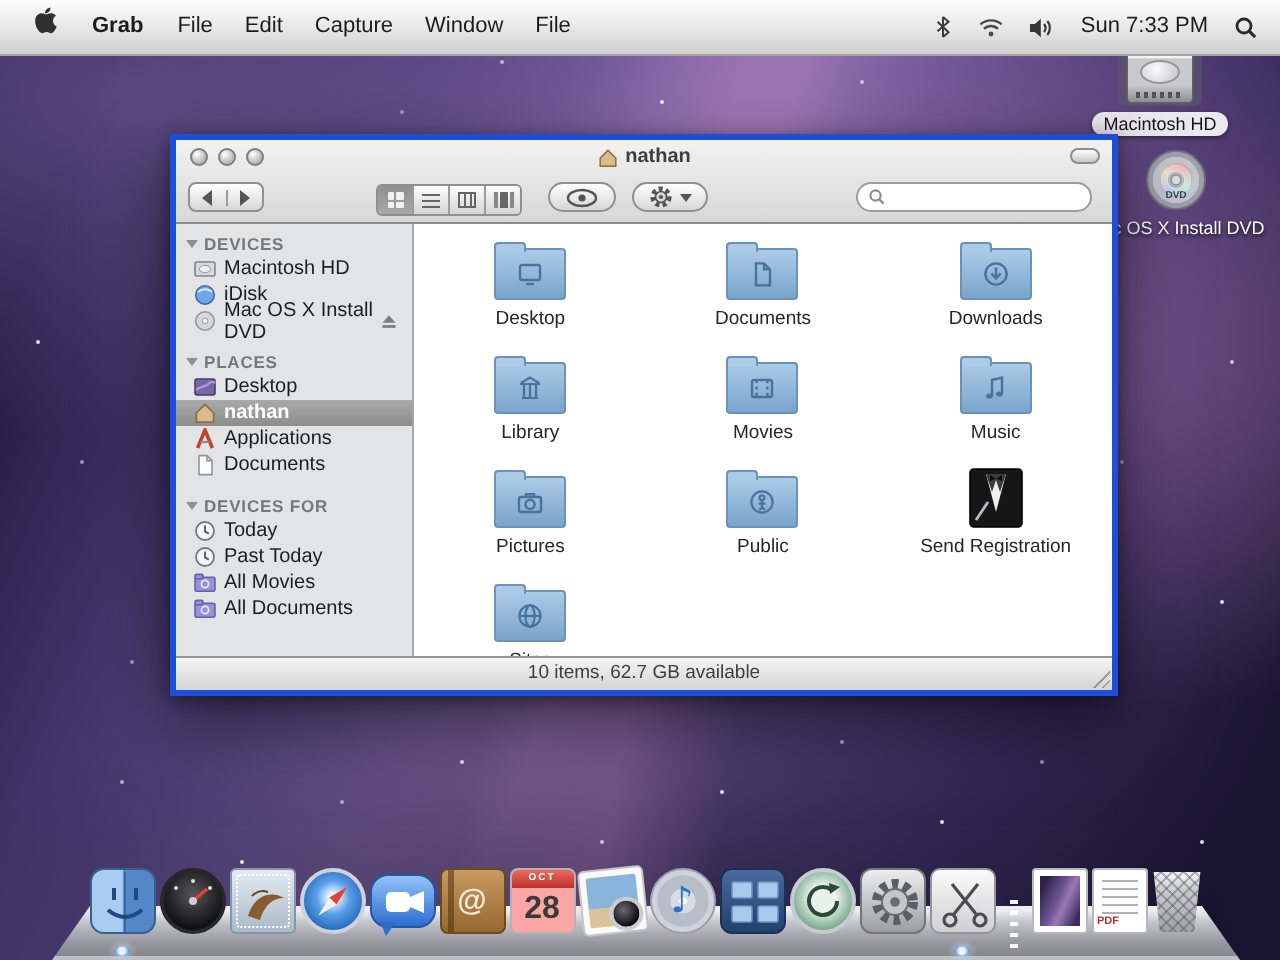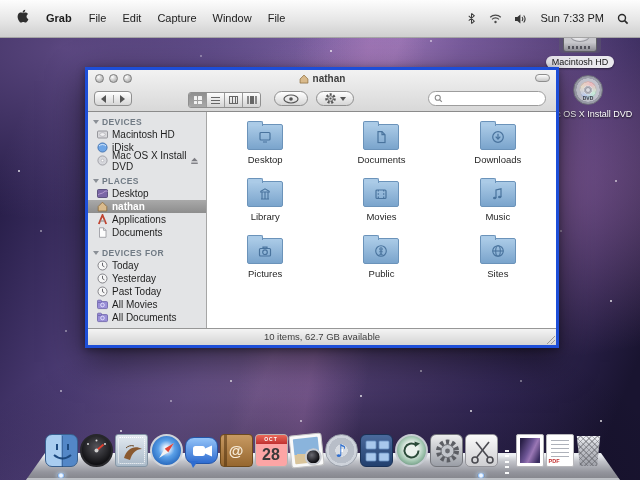--- a/index.html
+++ b/index.html
@@ -20,21 +20,21 @@
       230px 380px #fff,300px 420px rgba(255,255,255,.8),360px 395px #fff,250px 30px rgba(255,255,255,.7),
       420px 370px rgba(255,255,255,.7),470px 410px #fff,520px 380px rgba(255,255,255,.6),600px 420px #fff,
       615px 180px rgba(255,255,255,.8),560px 230px rgba(255,255,255,.6),610px 300px #fff,40px 230px rgba(255,255,255,.6),
       330px 50px #fff,430px 40px rgba(255,255,255,.7),200px 55px rgba(255,255,255,.5),580px 60px #fff,
       505px 330px rgba(255,255,255,.7),65px 330px rgba(255,255,255,.6)}
 
   
   .menubar{position:absolute;top:0;left:0;right:0;height:19px;
     background:linear-gradient(#fdfdfd,#e6e6e6 55%,#cfcfcf);
     border-bottom:1px solid rgba(0,0,0,.35);
-    display:flex;align-items:center;padding:9px 8px;font-size:11px;color:#1c1c1c;z-index:50}
+    display:flex;align-items:center;padding:4px 8px;font-size:11px;color:#1c1c1c;z-index:50}
   .menubar .mi{padding:0 8px;line-height:19px}
   .menubar .appname{font-weight:bold;padding:0 9px}
   .mb-right{margin-left:auto;display:flex;gap:6px}
   .mb-right .sic{padding:0 3px;display:flex;align-items:center}
   .clock{padding:0 4px;font-size:11px}
 
   
   .desk-icon{position:absolute;display:flex;flex-direction:column;align-items:center;z-index:5}
   .di-machd{left:548px;top:21px;width:64px}
   .desk-sel{background:rgba(96,96,108,.42);border-radius:4px;padding:2px 4px 1px}
@@ -378,27 +378,20 @@
             <circle cx="5.5" cy="5.5" r="4.5" fill="#f6f6f6" stroke="#77777d" stroke-width="0.9"></circle>
             <path d="M5.5 2.8v2.9l1.9 1.1" stroke="#55555b" stroke-width="0.9" fill="none"></path>
           </svg>
         <span>Today</span>
       </div>
       <div class="sb-row">
         <svg class="sbi" width="11" height="11" viewBox="0 0 11 11">
             <circle cx="5.5" cy="5.5" r="4.5" fill="#f6f6f6" stroke="#77777d" stroke-width="0.9"></circle>
             <path d="M5.5 2.8v2.9l1.9 1.1" stroke="#55555b" stroke-width="0.9" fill="none"></path>
           </svg>
-        <span>Yesterday</span>
-      </div>
-      <div class="sb-row">
-        <svg class="sbi" width="11" height="11" viewBox="0 0 11 11">
-            <circle cx="5.5" cy="5.5" r="4.5" fill="#f6f6f6" stroke="#77777d" stroke-width="0.9"></circle>
-            <path d="M5.5 2.8v2.9l1.9 1.1" stroke="#55555b" stroke-width="0.9" fill="none"></path>
-          </svg>
         <span>Past Today</span>
       </div>
       <div class="sb-row">
         <svg class="sbi" width="11" height="11" viewBox="0 0 11 11">
             <rect x="0.5" y="2.6" width="10" height="7" rx="1" fill="#9a8fd8" stroke="#6a5fa8" stroke-width="0.8"></rect>
             <rect x="0.5" y="1.2" width="4" height="2.2" rx="0.8" fill="#9a8fd8" stroke="#6a5fa8" stroke-width="0.8"></rect>
             <circle cx="5.5" cy="6" r="1.8" fill="none" stroke="#e6e4fa" stroke-width="0.9"></circle>
           </svg>
         <span>All Movies</span>
       </div>
@@ -481,20 +474,31 @@
       </div>
       <div class="cell">
         <div class="folder">
           <svg class="glyph" width="16" height="14" viewBox="0 0 16 14" fill="none" stroke="#49739d" stroke-width="1.1">
               <circle cx="8" cy="7" r="5.3"></circle>
               <circle cx="8" cy="4.9" r="1.2"></circle>
               <path d="M8 6.4v3.2M6.3 7.8h3.4M6.6 11l1.4-1.4L9.4 11"></path>
             </svg>
         </div>
         <div class="flabel">Public</div>
+      </div>
+      <div class="cell">
+        <svg class="tux" width="28" height="30" viewBox="0 0 28 30">
+          <rect x="1" y="0.5" width="26" height="29" rx="2" fill="#161616" stroke="#000" stroke-width="0.8"></rect>
+          <polygon points="14,3 9,3 14,22 19,3" fill="#efefef"></polygon>
+          <polygon points="9,3 12,12 14,6 14,3" fill="#3c3c3c"></polygon>
+          <polygon points="19,3 16,12 14,6 14,3" fill="#3c3c3c"></polygon>
+          <path d="M11 3.5l3 2 3-2 0 3-3-1.2-3 1.2z" fill="#0a0a0a"></path>
+          <line x1="4" y1="26" x2="10" y2="17" stroke="#b9bcc2" stroke-width="1.4"></line>
+        </svg>
+        <div class="flabel">Send Registration</div>
       </div>
       <div class="cell">
         <div class="folder">
           <svg class="glyph" width="16" height="14" viewBox="0 0 16 14" fill="none" stroke="#49739d" stroke-width="1.1">
               <circle cx="8" cy="7" r="5.3"></circle>
               <ellipse cx="8" cy="7" rx="2.3" ry="5.3"></ellipse>
               <path d="M2.7 7h10.6"></path>
             </svg>
         </div>
         <div class="flabel">Sites</div>

